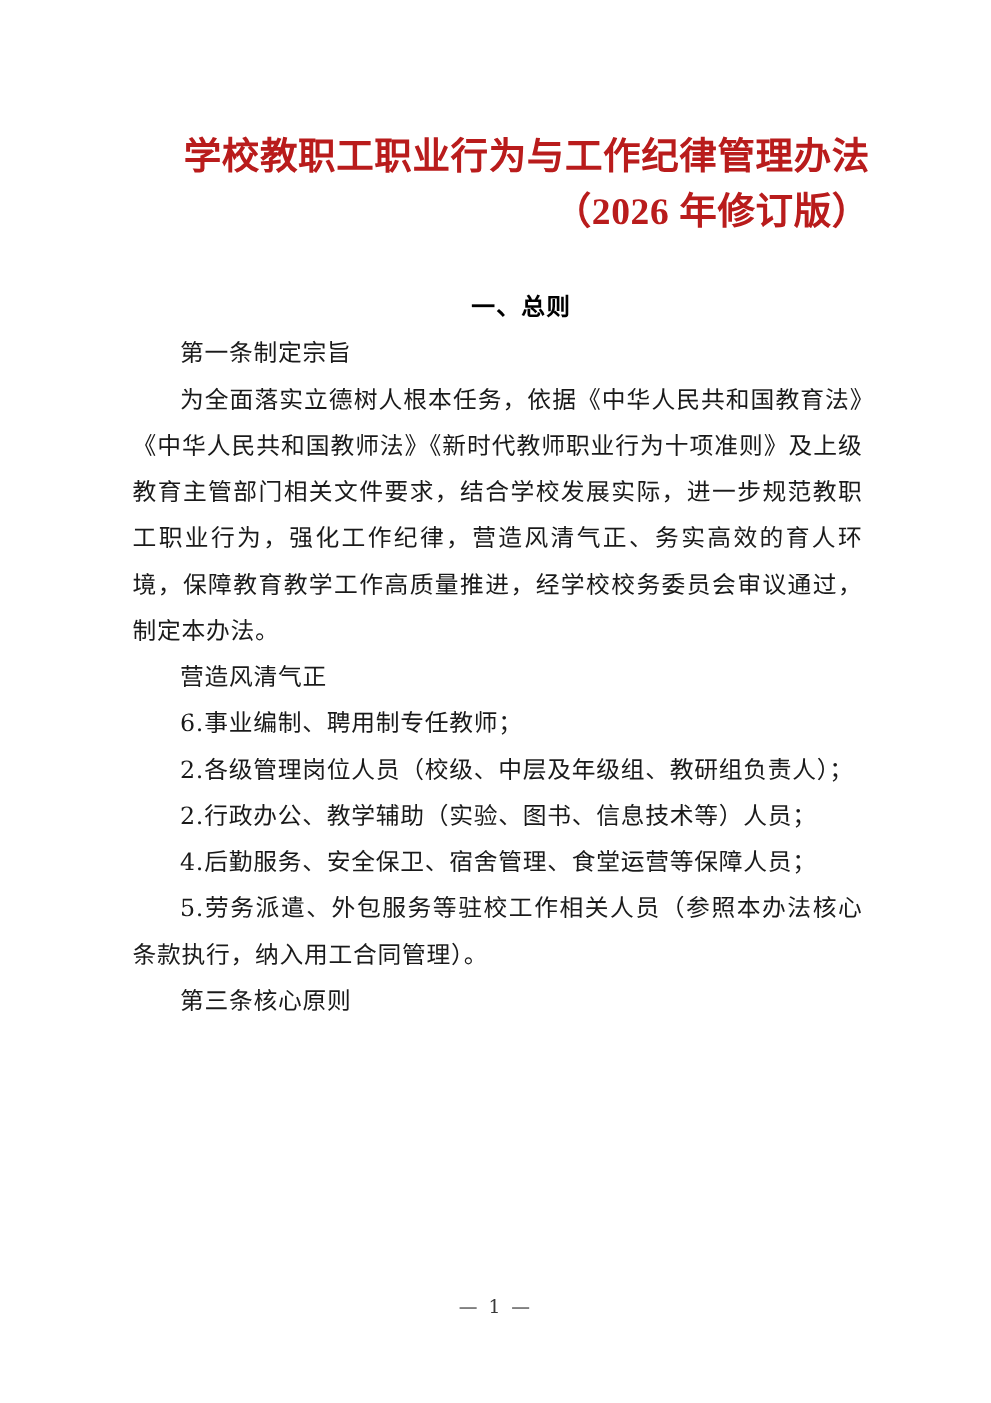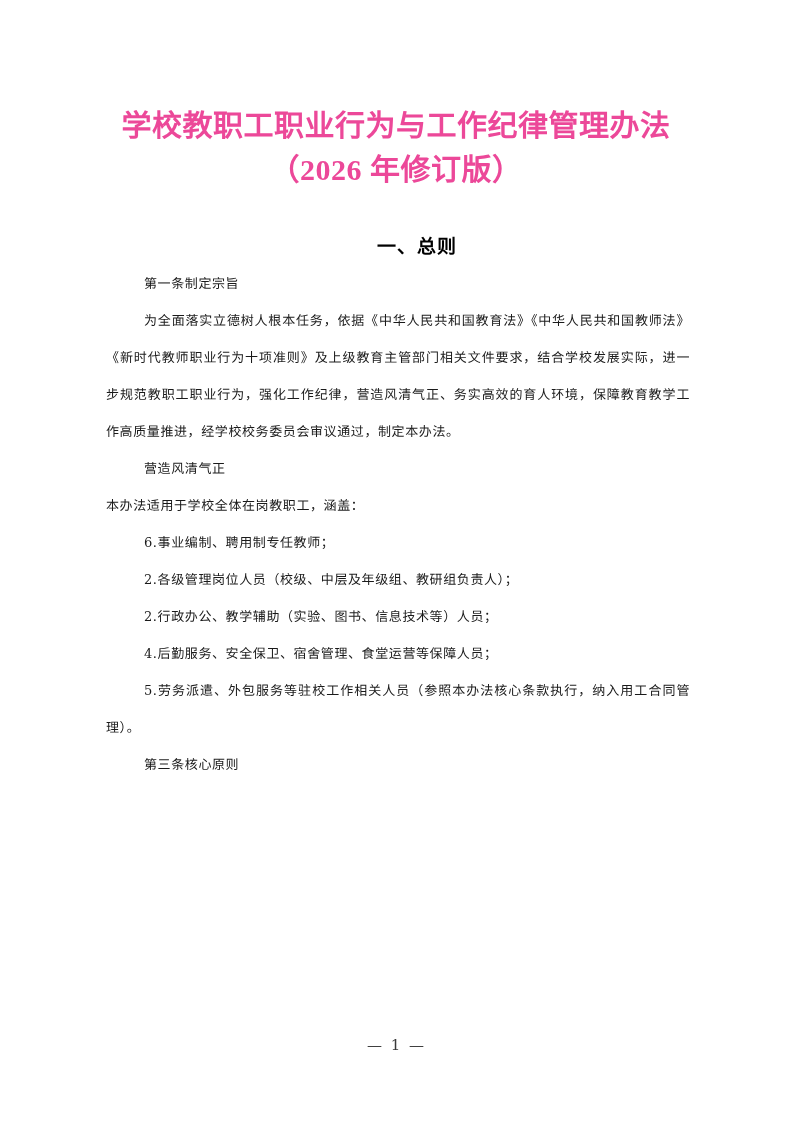--- a/index.html
+++ b/index.html
@@ -26,27 +26,27 @@
     background: #ffffff;
     box-sizing: border-box;
   }
 
   
   .doc-title {
     position: absolute;
     left: 96px;
     top: 104px;
     width: 600px;
-    text-align: center;
+    text-align: right;
     font-family: "DejaVu Sans", "Liberation Sans", sans-serif;
     font-weight: 700;
     font-size: 30px;
     line-height: 44px;
     letter-spacing: 0.5px;
-    color: #ec4899;
+    color: #b91c1c;
   }
   .doc-title .title-line-1 {
     display: block;
     white-space: nowrap;
   }
   .doc-title .title-line-2 {
     display: block;
     white-space: nowrap;
     font-family: Liberation Serif, serif;
   }
@@ -66,21 +66,21 @@
     line-height: 37px;
     margin: 0 0 0 0;
     padding-left: 38px;
     letter-spacing: 1px;
     color: #000000;
     text-align: center;
   }
 
   .para {
     font-family: "DejaVu Serif", "Liberation Serif", serif;
-    font-size: 13px;
+    font-size: 19px;
     line-height: 37px;
     margin: 0;
     color: #1a1a1a;
     text-align: justify;
     text-justify: inter-ideograph;
     letter-spacing: 0.6px;
     word-break: break-all;
   }
   .para.indent {
     text-indent: 38px;
@@ -115,21 +115,20 @@
   <div class="content">
 
     <p class="section-heading">一、总则</p>
 
     <p class="para indent">第一条制定宗旨</p>
 
     <p class="para indent">为全面落实立德树人根本任务，依据《中华人民共和国教育法》《中华人民共和国教师法》《新时代教师职业行为十项准则》及上级教育主管部门相关文件要求，结合学校发展实际，进一步规范教职工职业行为，强化工作纪律，营造风清气正、务实高效的育人环境，保障教育教学工作高质量推进，经学校校务委员会审议通过，制定本办法。</p>
 
     <p class="para indent">营造风清气正</p>
 
-    <p class="para flush">本办法适用于学校全体在岗教职工，涵盖：</p>
 
     <p class="para indent">6.事业编制、聘用制专任教师；</p>
 
     <p class="para indent">2.各级管理岗位人员（校级、中层及年级组、教研组负责人）；</p>
 
     <p class="para indent">2.行政办公、教学辅助（实验、图书、信息技术等）人员；</p>
 
     <p class="para indent">4.后勤服务、安全保卫、宿舍管理、食堂运营等保障人员；</p>
 
     <p class="para indent">5.劳务派遣、外包服务等驻校工作相关人员（参照本办法核心条款执行，纳入用工合同管理）。</p>

